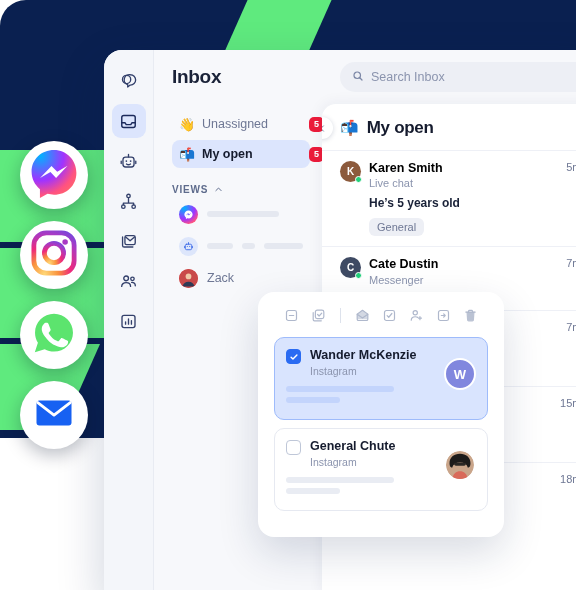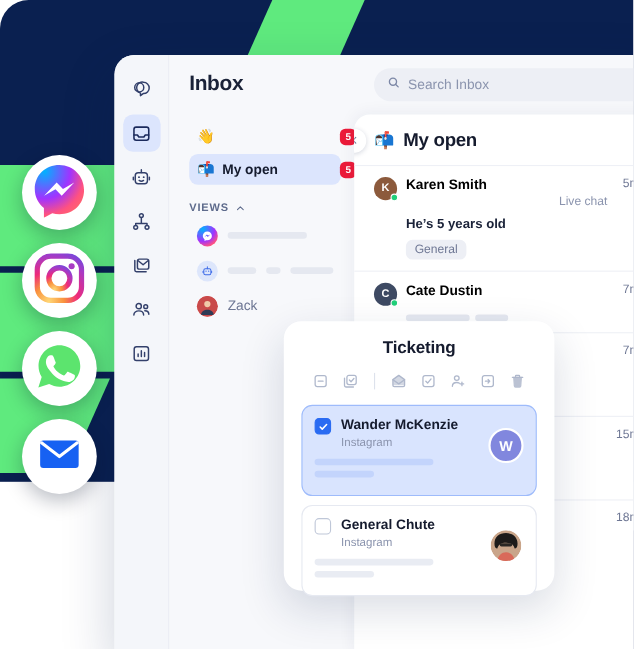--- a/index.html
+++ b/index.html
@@ -434,20 +434,21 @@
         </div>
       </div>
 
       <div class="body-row">
 
         <div class="nav">
 
 
           <div class="nav-item">
             <span class="nav-emoji">👋</span>
+            <span class="nav-label">Unassigned</span>
             <span class="badge">5</span>
           </div>
 
           <div class="nav-item active">
             <span class="nav-emoji">📬</span>
             <span class="nav-label">My open</span>
             <span class="badge">5</span>
           </div>
 
           <div class="nav-sec-head" style="margin-top:16px;">
@@ -510,36 +511,37 @@
           </div>
 
           <div class="conv-item">
             <div class="conv-top">
               <span class="avatar" style="background:#8C5A3C;">
                 <span>K</span>
                 <span class="dot"></span>
               </span>
               <span class="conv-meta">
                 <span class="conv-name" style="display:block;">Karen Smith</span>
-                <span class="conv-chan" style="display:block;text-align:right;">Live chat</span>
+                <span class="conv-chan" style="display:block;">Live chat</span>
               </span>
               <span class="conv-time">5min</span>
             </div>
             <div class="conv-snippet">He’s 5 years old</div>
             <span class="tag">General</span>
           </div>
 
           <div class="conv-item">
             <div class="conv-top">
               <span class="avatar" style="background:#3E4A63;">
                 <span>C</span>
                 <span class="dot"></span>
               </span>
               <span class="conv-meta">
                 <span class="conv-name" style="display:block;">Cate Dustin</span>
+                <span class="conv-chan" style="display:block;">Messenger</span>
               </span>
               <span class="conv-time">7min</span>
             </div>
             <div class="ph-row">
               <span class="ph-line" style="width:58px;"></span>
               <span class="ph-line" style="width:30px;"></span>
             </div>
           </div>
 
           <div class="conv-item" style="height:76px;">
@@ -575,21 +577,20 @@
               <span class="ph-line" style="width:18px;"></span>
             </div>
           </div>
 
         </div>
       </div>
     </div>
   </div>
 
   <div class="modal">
-    <div class="modal-title">Ticketing</div>
 
     <div class="toolbar">
       <span class="tool">
         <svg width="15" height="15" viewBox="0 0 24 24" fill="none" stroke="currentColor" stroke-width="1.9" stroke-linecap="round">
             <rect x="4" y="4" width="16" height="16" rx="3"></rect>
             <path d="M8.5 12h7"></path>
           </svg>
       </span>
       <span class="tool">
         <svg width="15" height="15" viewBox="0 0 24 24" fill="none" stroke="currentColor" stroke-width="1.9" stroke-linecap="round" stroke-linejoin="round">

